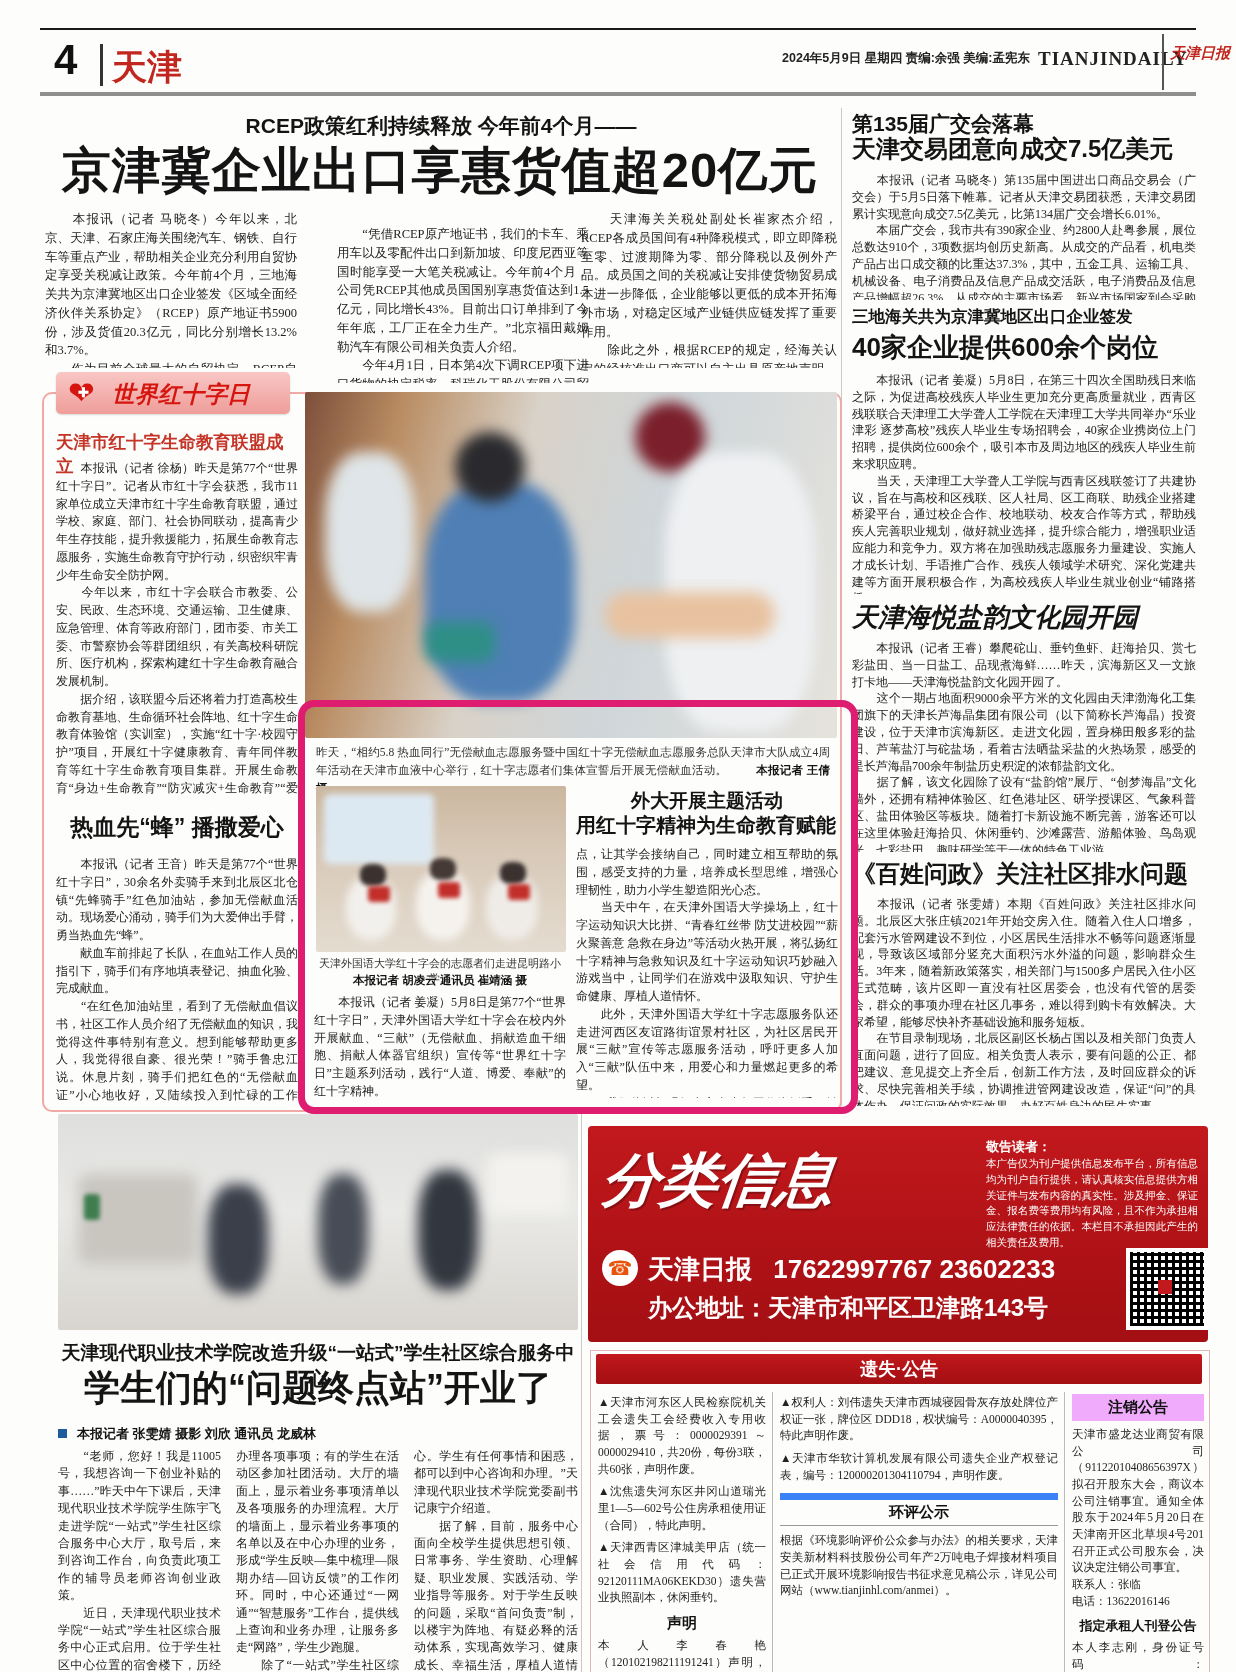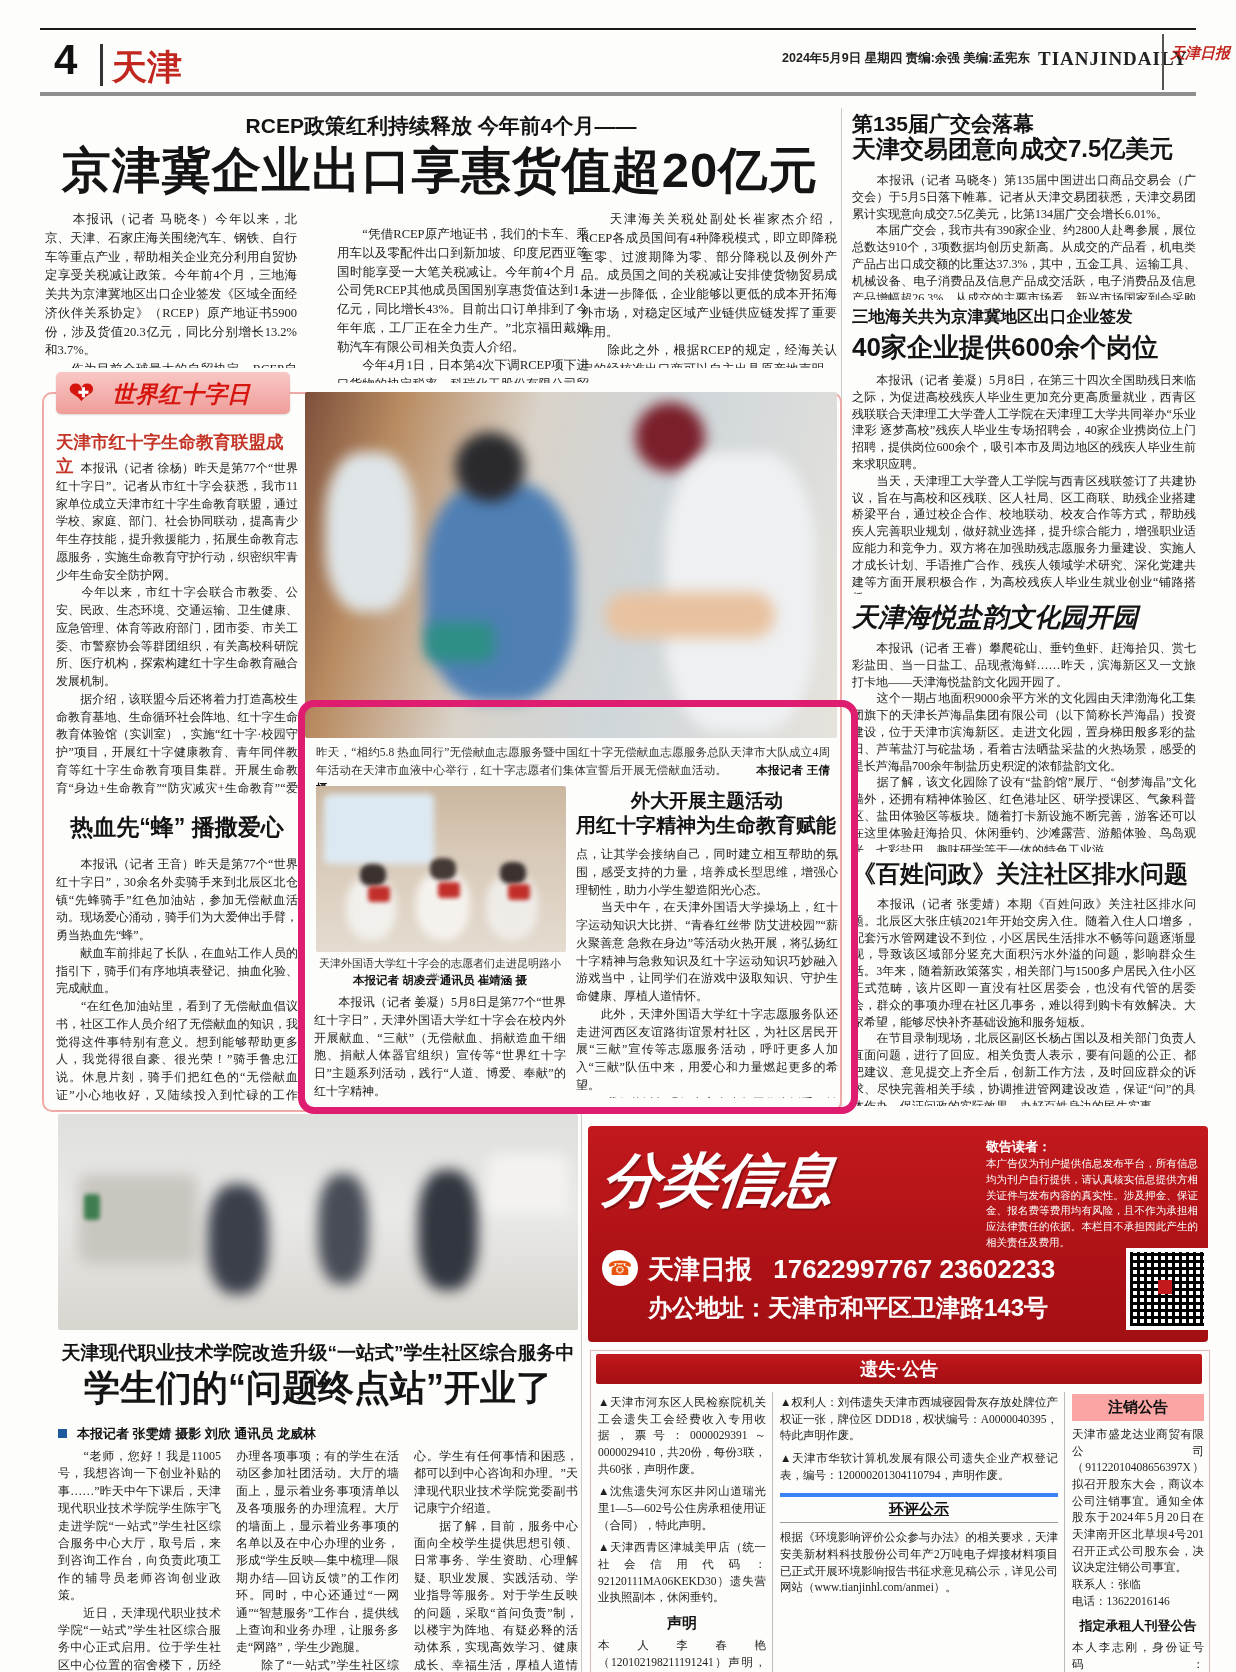--- a/index.html
+++ b/index.html
@@ -177,26 +177,26 @@
     <div class="notice">▲天津市河东区人民检察院机关工会遗失工会经费收入专用收据，票号：0000029391～0000029410，共20份，每份3联，共60张，声明作废。</div>
     <div class="notice" style="margin-top:6px;">▲沈焦遗失河东区井冈山道瑞光里1—5—602号公住房承租使用证（合同），特此声明。</div>
     <div class="notice" style="margin-top:6px;">▲天津西青区津城美甲店（统一社会信用代码：92120111MA06KEKD30）遗失营业执照副本，休闲垂钓。</div>
     <div class="nhead" style="margin-top:8px;">声明</div>
     <div class="notice" style="margin-top:4px;">本人李春艳（120102198211191241）声明，按2019年公证书（编号：3490），承租人李学勤死亡后，将天津市河北区大王庄新开大街4号楼5门605—608的房产承租权过户给本人，本人接受该房承租权，特此声明。</div>
   </div>
 
   <div class="abs" style="left:780px;top:1394px;width:278px;height:278px;overflow:hidden;">
     <div class="notice">▲权利人：刘伟遗失天津市西城寝园骨灰存放处牌位产权证一张，牌位区 DDD18，权状编号：A0000040395，特此声明作废。</div>
     <div class="notice" style="margin-top:6px;">▲天津市华软计算机发展有限公司遗失企业产权登记表，编号：120000201304110794，声明作废。</div>
-    <div class="nhead" style="margin-top:10px;border-top:4px solid #3b82f6;border-bottom:1px solid #999;padding:3px 0;text-decoration:underline;">环评公示</div>
+    <div class="nhead" style="margin-top:10px;border-top:7px solid #3b82f6;border-bottom:1px solid #999;padding:3px 0;">环评公示</div>
     <div class="notice" style="margin-top:6px;">根据《环境影响评价公众参与办法》的相关要求，天津安美新材料科技股份公司年产2万吨电子焊接材料项目已正式开展环境影响报告书征求意见稿公示，详见公司网站（www.tianjinhl.com/anmei）。</div>
   </div>
 
   <div class="abs" style="left:1072px;top:1394px;width:132px;height:278px;overflow:hidden;">
-    <div class="nhead" style="background:#fca5a5;padding:4px 0;">注销公告</div>
+    <div class="nhead" style="background:#f0abfc;padding:4px 0;">注销公告</div>
     <div class="notice" style="margin-top:5px;">天津市盛龙达业商贸有限公司（91122010408656397X）拟召开股东大会，商议本公司注销事宜。通知全体股东于2024年5月20日在天津南开区北草坝4号201召开正式公司股东会，决议决定注销公司事宜。
 联系人：张临
 电话：13622016146</div>
     <div class="nhead" style="margin-top:8px;font-size:13px;">指定承租人刊登公告</div>
     <div class="notice" style="margin-top:4px;">本人李志刚，身份证号码：120102196610180831，承租人死亡后，将坐落于河北区津云里15—18门18门（三间面积）贵间21.70、602—1厨房、602—2门厅、602—3卧室、602—4厕所等（住房）指定本人为承租人，身份证号码：120102199101250620。</div>
   </div>
 
 </div>
 
 </body></html>

